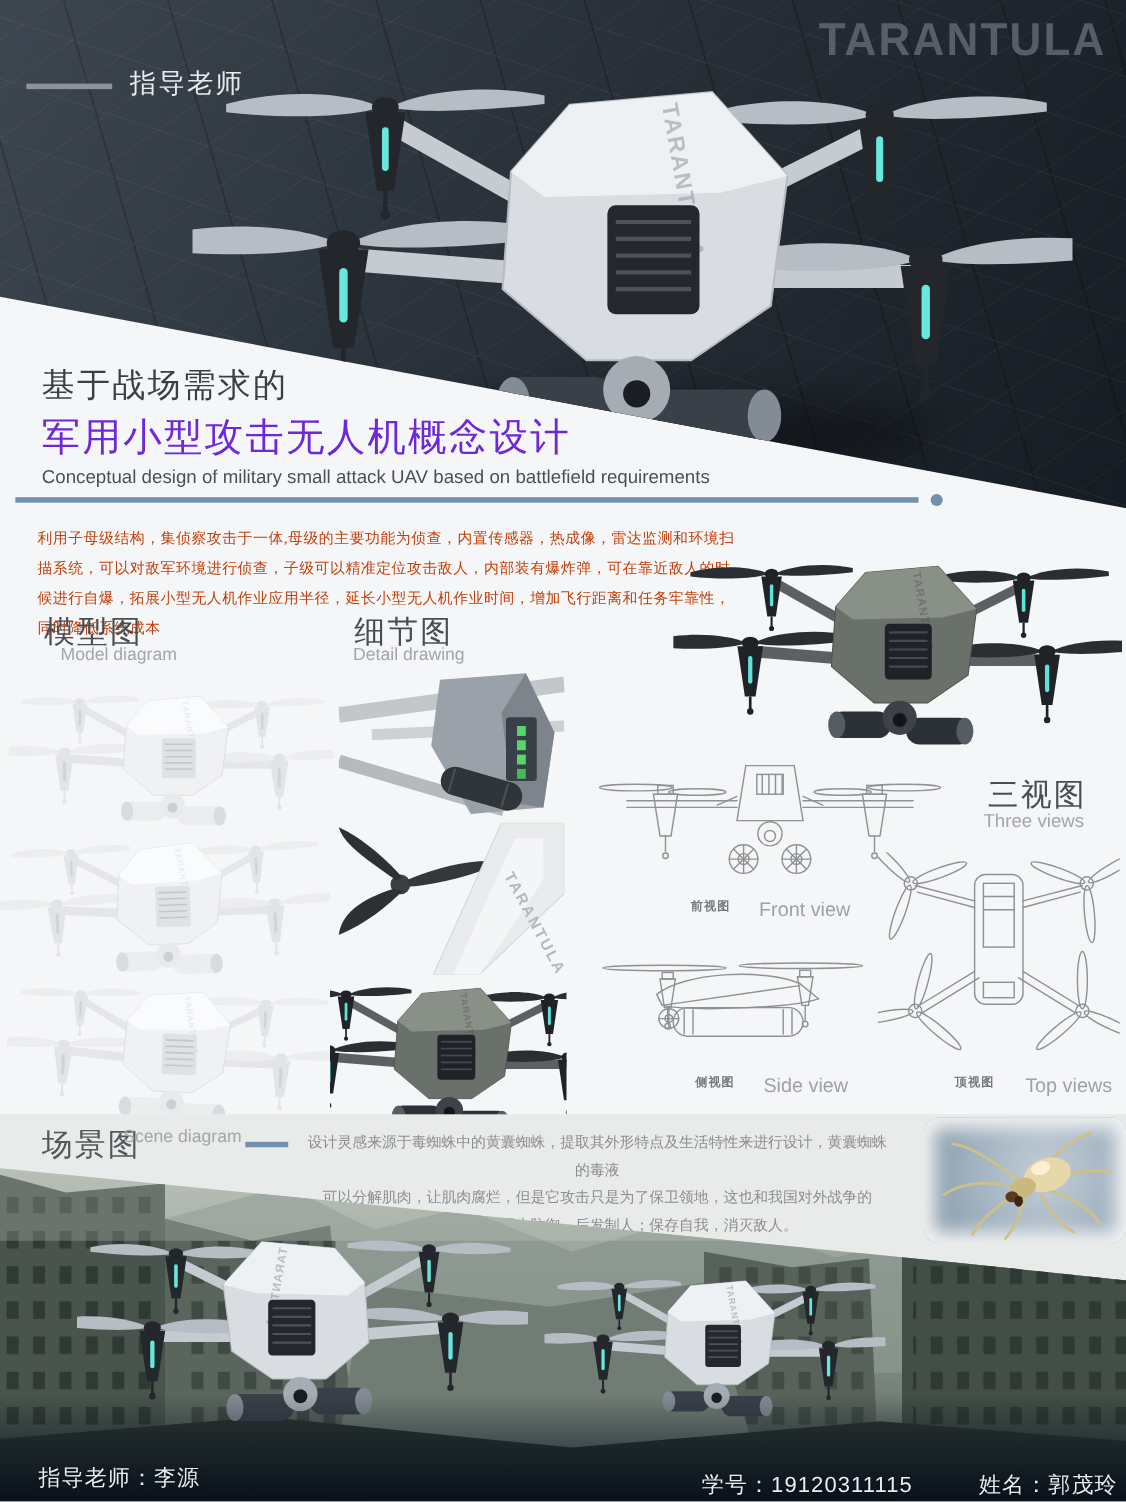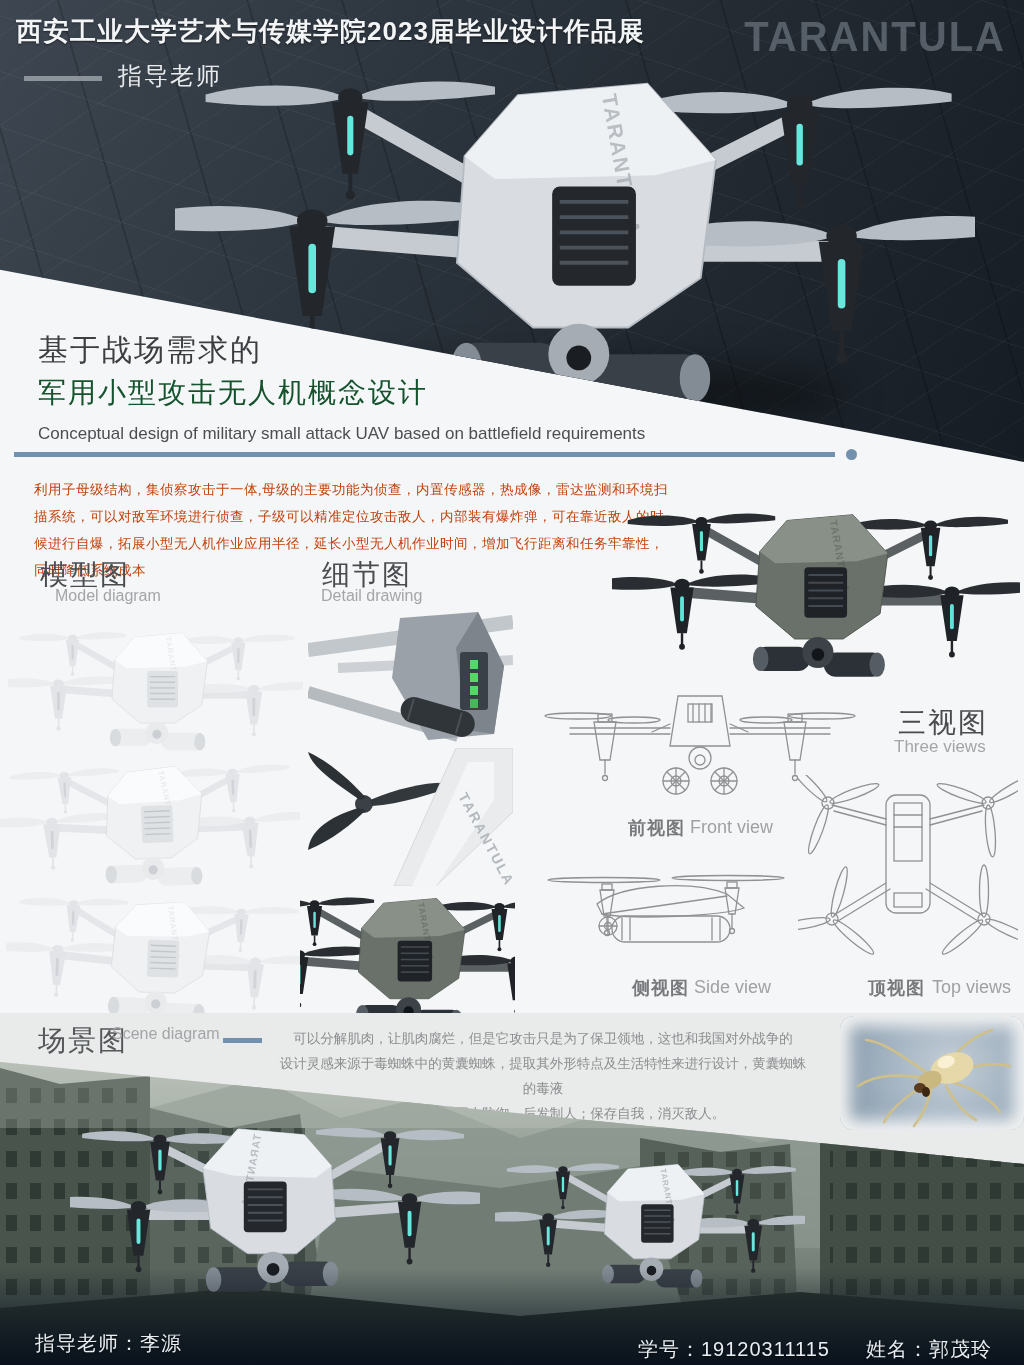--- a/index.html
+++ b/index.html
@@ -16,32 +16,32 @@
       linear-gradient(115deg,#3e4751 0%,#2d353e 35%,#222931 65%,#161c23 100%);
     clip-path:polygon(0 0,100% 0,100% 100%,0 58.4%);}
   #hero .shadow{position:absolute;left:330px;top:360px;width:520px;height:70px;background:rgba(0,0,0,.4);border-radius:50%;filter:blur(18px);}
   .exh-title{position:absolute;left:16px;top:14px;font-size:26px;font-weight:bold;color:#f2f4f6;letter-spacing:1px;text-shadow:0 1px 2px rgba(0,0,0,.5);}
   .brand-logo{position:absolute;right:18px;top:14px;font-size:40px;font-weight:800;letter-spacing:2px;color:#646c76;opacity:.8;transform:scaleY(1.05);}
   .cat-dash{position:absolute;left:24px;top:76px;width:78px;height:5px;background:#9ba1a7;opacity:.85;}
   .cat-label{position:absolute;left:118px;top:60px;font-size:24px;color:#e8eaec;letter-spacing:2px;}
 
   
   .title-zh1{position:absolute;left:38px;top:330px;font-size:30px;color:#3c3f42;letter-spacing:2px;}
-  .title-zh2{position:absolute;left:38px;top:374px;font-size:28px;color:#14532d;letter-spacing:2px;}
+  .title-zh2{position:absolute;left:38px;top:374px;font-size:35px;color:#6d28d9;letter-spacing:2px;}
   .title-en{position:absolute;left:38px;top:424px;font-size:17px;color:#4c4f52;}
   .rule-blue{position:absolute;left:14px;top:452px;width:821px;height:5px;background:#7291ae;}
   .rule-dot{position:absolute;left:846px;top:449px;width:11px;height:11px;border-radius:50%;background:#7291ae;}
 
   
   .intro{position:absolute;left:34px;top:476px;width:640px;font-size:13.5px;line-height:27px;color:#c2410c;letter-spacing:.5px;font-family:Liberation Serif, serif;}
 
   
   .sec-zh{font-size:28px;font-weight:normal;color:#4a4d50;letter-spacing:2px;}
   .sec-en{font-size:16px;color:#a3a5a8;}
-  .view-zh{font-size:18px;font-weight:bold;color:#77797c;letter-spacing:1px;}
+  .view-zh{font-size:11px;font-weight:bold;color:#77797c;letter-spacing:1px;}
   .view-en{font-size:18px;color:#9fa1a4;}
 
   
   .p-blade{fill:var(--blade,#ccc);} .p-hub{fill:var(--pod,#222);}
   .p-pod{fill:var(--pod,#222);} .p-stripe{fill:var(--stripe,#6ce8de);}
   .p-stem{stroke:var(--pod,#222);stroke-width:2.5;} .p-tip{fill:var(--pod,#222);}
   .d-arm{stroke:var(--arm,#ccc);stroke-width:9;stroke-linecap:round;fill:none;}
   .d-arm2{stroke:var(--arm,#ccc);stroke-width:11;stroke-linecap:round;fill:none;}
   .d-body{fill:var(--body,#eee);stroke:var(--edge,#ddd);stroke-width:1;}
   .d-bodytop{fill:var(--bodytop,#f8f8f8);}
@@ -122,21 +122,20 @@
         <circle class="d-lens" cx="212" cy="188" r="6.5"></circle>
       </g>
     </defs>
   </svg>
 
   <div id="hero">
     <div class="shadow"></div>
     <svg class="drone-hero" style="position:absolute;left:175px;top:0px" width="800" height="457" viewBox="0 0 420 240">
       <use href="#droneg"></use>
     </svg>
-    <div class="exh-title">西安工业大学艺术与传媒学院2023届毕业设计作品展</div>
     <div class="brand-logo">TARANTULA</div>
     <div class="cat-dash"></div>
     <div class="cat-label">指导老师</div>
   </div>
 
   <div class="title-zh1">基于战场需求的</div>
   <div class="title-zh2">军用小型攻击无人机概念设计</div>
   <div class="title-en">Conceptual design of military small attack UAV based on battlefield requirements</div>
   <div class="rule-blue"></div>
   <div class="rule-dot"></div>
@@ -300,22 +299,22 @@
     <use href="#tprop" transform="translate(186,144) rotate(140)"></use>
   </svg>
   <div class="abs view-zh" style="left:868px;top:976px">顶视图</div>
   <div class="abs view-en" style="left:932px;top:977px">Top views</div>
 
   <div id="scene-band"></div>
   <div class="abs sec-zh" style="left:38px;top:1022px;color:#55585b">场景图</div>
   <div class="abs sec-en" style="left:112px;top:1025px">Scene diagram</div>
   <div class="scene-dash"></div>
   <div class="scene-desc">
+    <div>设计灵感来源于毒蜘蛛中的黄囊蜘蛛，提取其外形特点及生活特性来进行设计，黄囊蜘蛛的毒液</div>
     <div>可以分解肌肉，让肌肉腐烂，但是它攻击只是为了保卫领地，这也和我国对外战争的</div>
-    <div>设计灵感来源于毒蜘蛛中的黄囊蜘蛛，提取其外形特点及生活特性来进行设计，黄囊蜘蛛的毒液</div>
     <div>基本原则一致，国土防御，后发制人；保存自我，消灭敌人。</div>
   </div>
   <div id="spider">
     <svg width="184" height="114" viewBox="0 0 184 114">
       <g stroke="#cfc08a" stroke-width="2.6" fill="none" stroke-linecap="round">
         <path d="M86,56 C62,40 44,26 26,24"></path>
           <path d="M84,62 C58,58 36,58 18,70"></path>
         <path d="M86,68 C66,80 52,92 44,106"></path>
           <path d="M92,70 C88,86 84,98 74,110"></path>
         <path d="M104,52 C118,34 132,20 152,14"></path>
@@ -366,17 +365,17 @@
       </svg>
   </div>
 
   <div id="footer-grad"></div>
   <div class="foot-text" style="left:35px;top:1330px">
     <span>指导老师：</span><span>李源</span>
   </div>
   <div class="foot-text" style="left:638px;top:1336px">
     <span>学号：</span><span>19120311115</span>
   </div>
-  <div class="foot-text" style="left:866px;top:1336px">
+  <div class="foot-text" style="left:890px;top:1336px">
     <span>姓名：</span><span>郭茂玲</span>
   </div>
 
 </div>
 
 </body></html>

